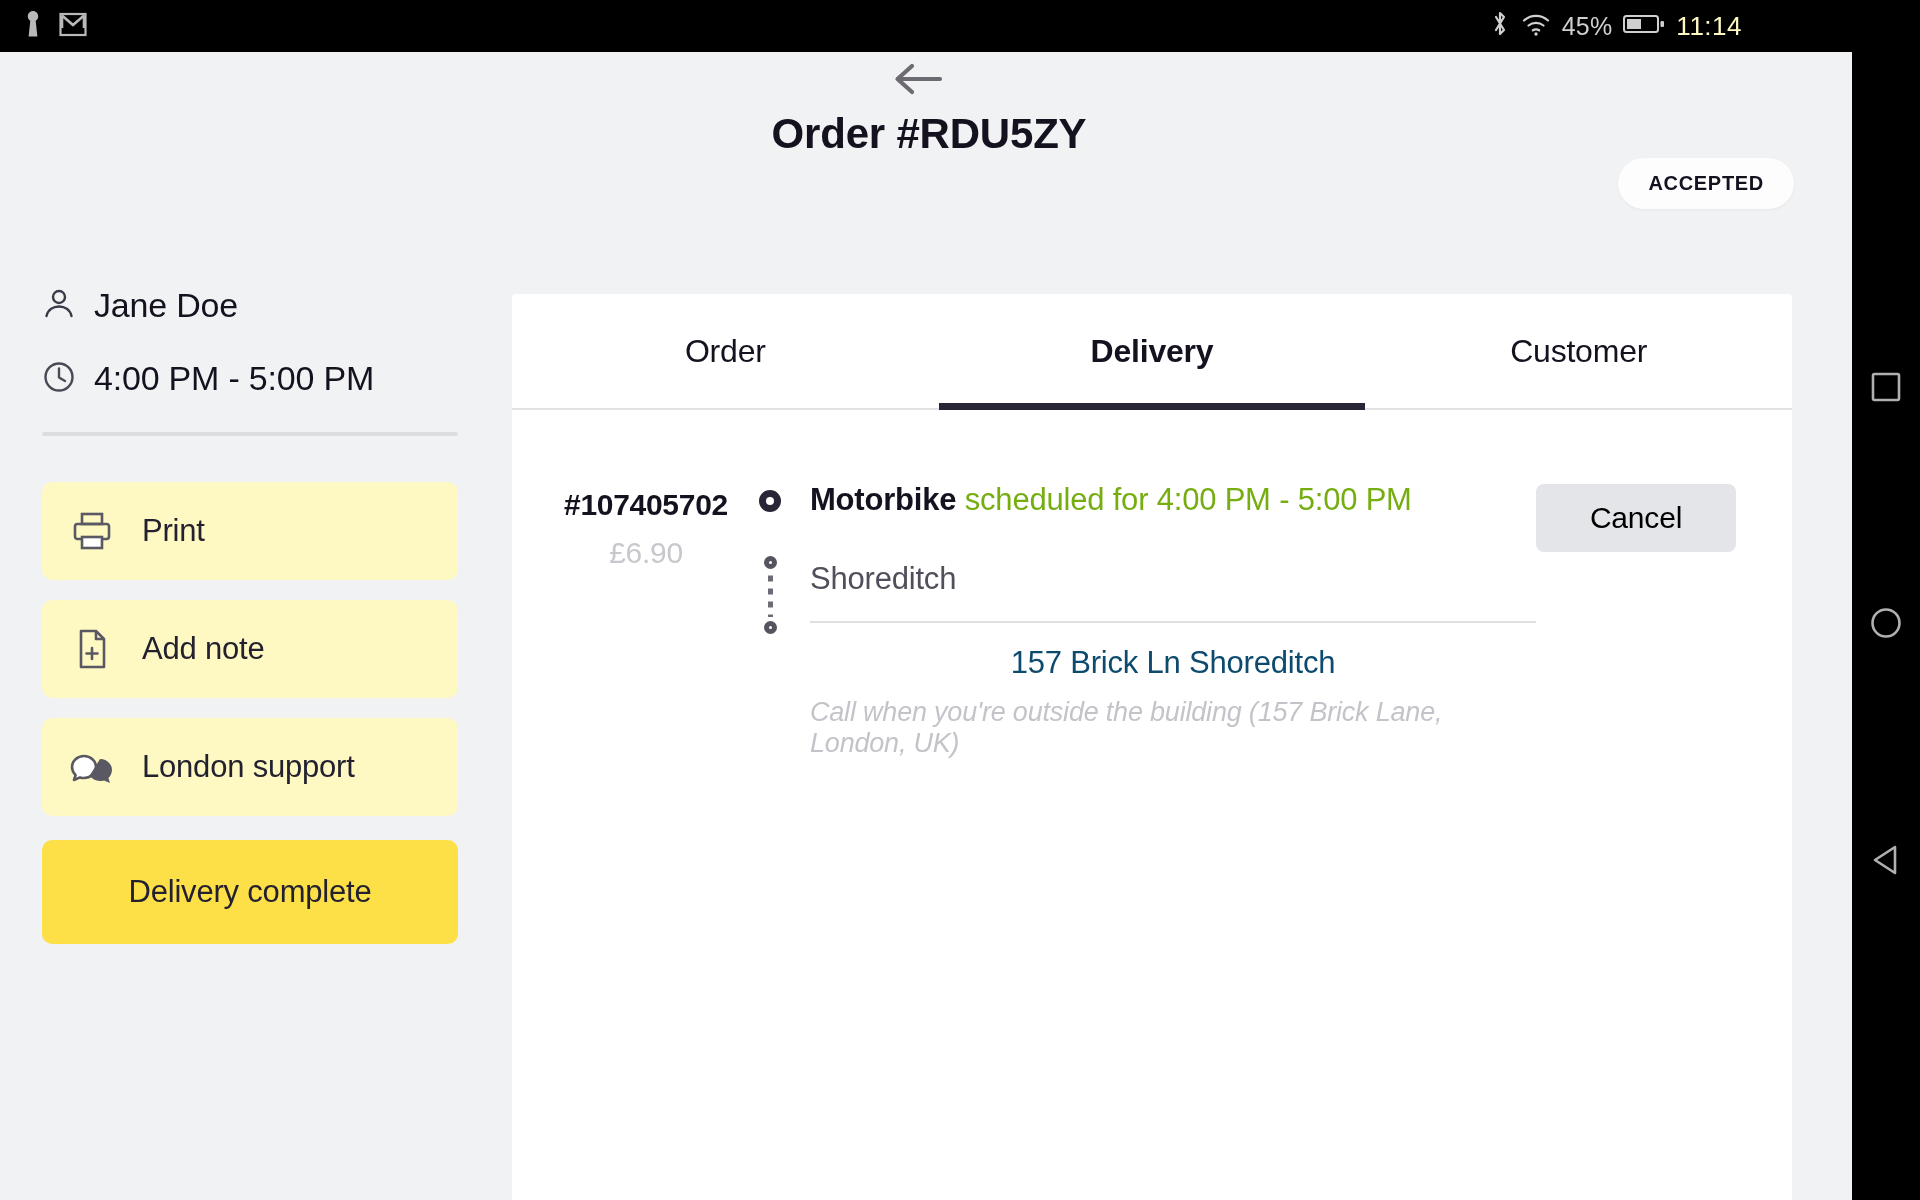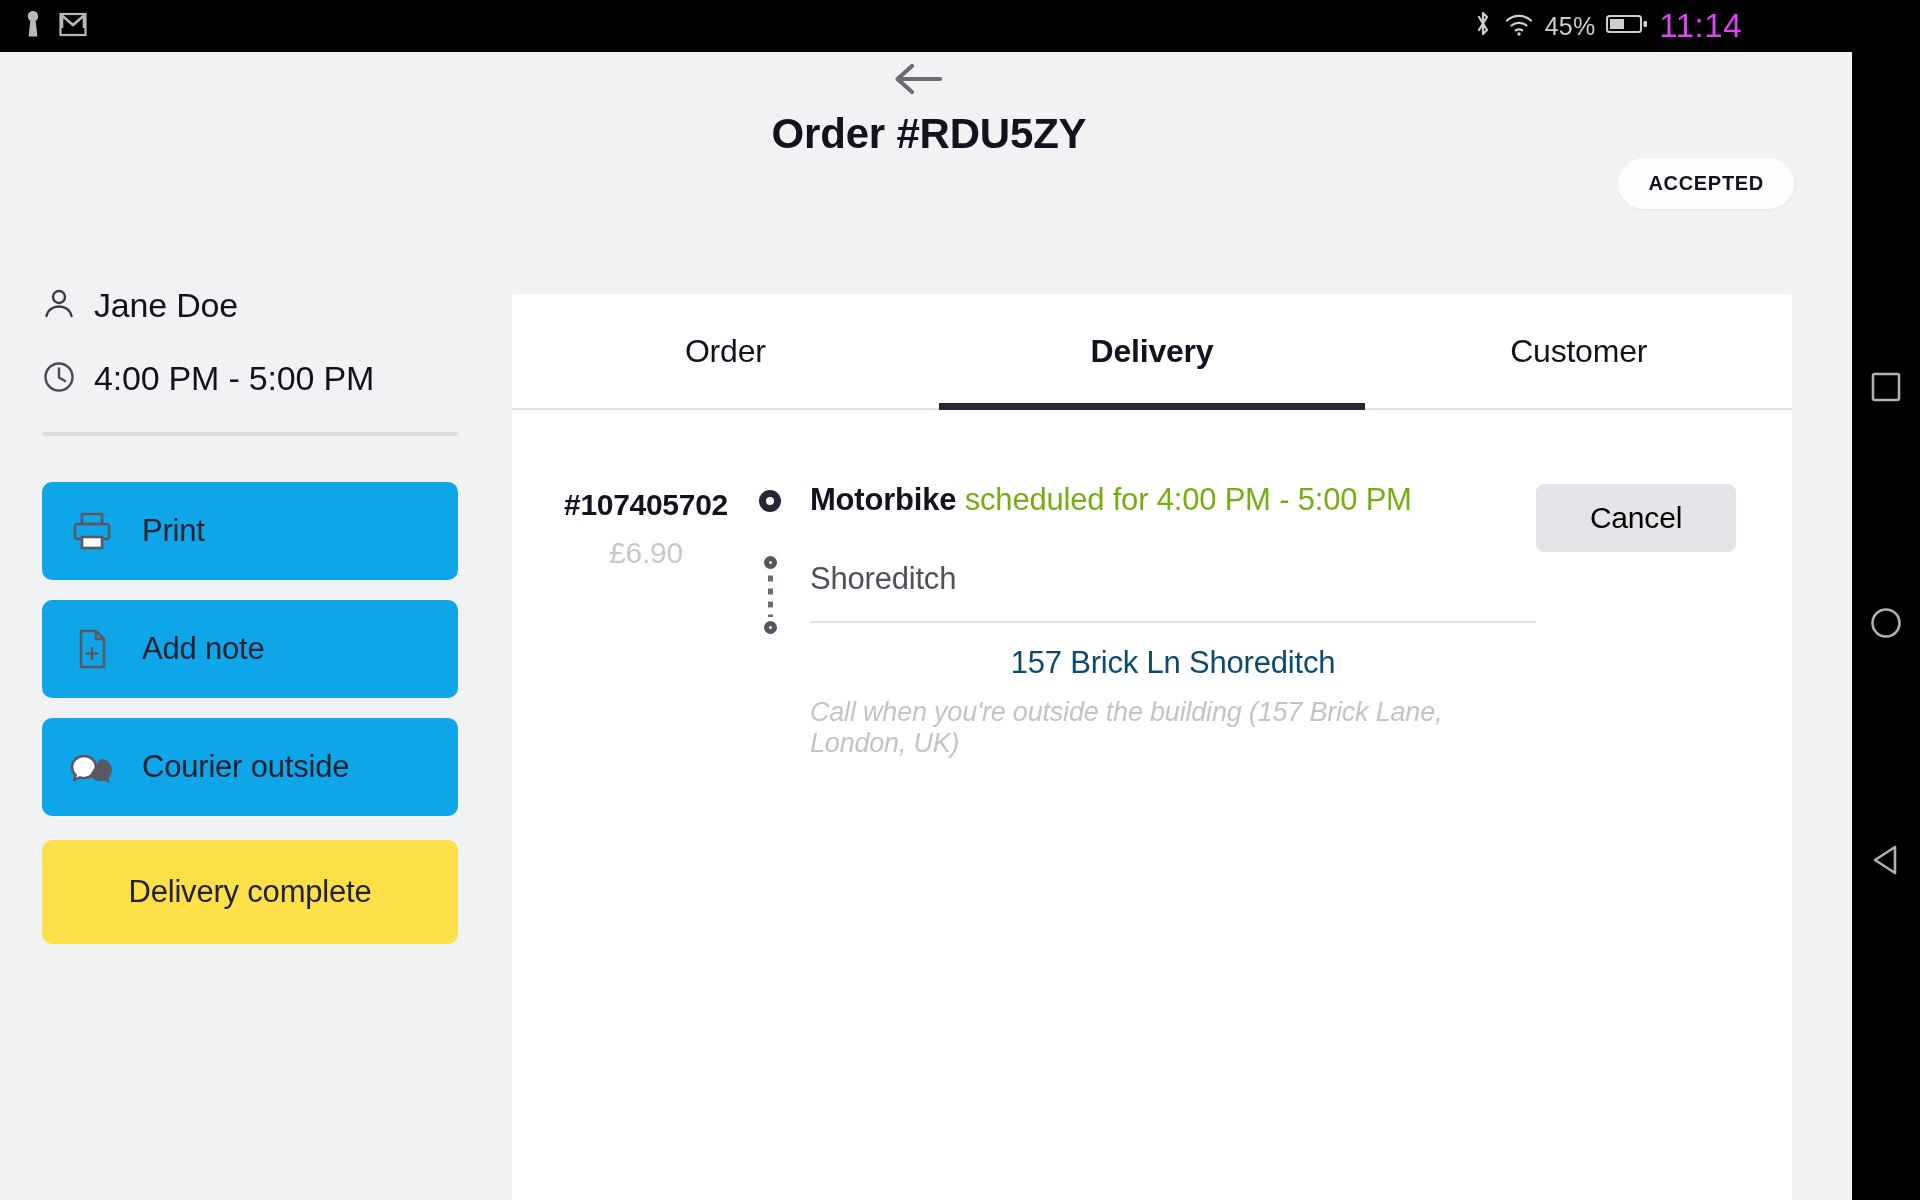--- a/index.html
+++ b/index.html
@@ -16,21 +16,21 @@
     position: absolute; top: 0; left: 0;
     width: 1764px; height: 52px;
     background: #000;
     display: flex; align-items: center;
     padding: 0 22px;
     color: #bdbdbd;
   }
   .sb-left { display: flex; align-items: center; gap: 14px; }
   .sb-right { margin-left: auto; display: flex; align-items: center; gap: 11px; }
   .sb-text { font-size: 25px; color: #cfcfcf; letter-spacing: .2px; }
-  .sb-time { font-size: 33px; color: #d946ef; letter-spacing: .5px; }
+  .sb-time { font-size: 26px; color: #fef9c3; letter-spacing: .5px; }
   .sb-ico { display: block; }
 
   
   .navbar {
     position: absolute; top: 52px; right: 0;
     width: 68px; height: 1148px;
     background: #000;
     display: flex; flex-direction: column;
     align-items: center; justify-content: space-around;
     padding: 220px 0;
@@ -80,21 +80,21 @@
   }
   .meta-row { display: flex; align-items: center; gap: 18px; margin-bottom: 34px; }
   .meta-text { font-size: 34px; color: #14121f; letter-spacing: -0.2px; }
   .divider {
     height: 4px; background: #dcdde1;
     margin: 30px 0 46px 0; border-radius: 2px;
   }
   .side-btn {
     display: flex; align-items: center;
     height: 98px;
-    background: #0ea5e9;
+    background: #fef9c3;
     border-radius: 10px;
     margin-bottom: 20px;
     padding: 0 28px;
     cursor: pointer;
   }
   .side-btn .sb-icon { width: 52px; flex: none; display: flex; align-items: center; }
   .side-btn .sb-label { font-size: 31px; color: #23212f; margin-left: 20px; letter-spacing: -0.2px; }
   .side-btn.primary {
     background: #fde047;
     justify-content: center;
@@ -283,21 +283,21 @@
       </div>
 
 
       <div class="side-btn">
         <span class="sb-icon">
           <svg width="46" height="40" viewBox="0 0 46 40">
               <path d="M26 20c0 6.2-5.4 11-12 11-1.4 0-2.7-.2-4-.6L4 33l1.6-4.9C3.6 26 2 23.2 2 20 2 13.8 7.4 9 14 9s12 4.8 12 11z" fill="#fff" stroke="#5a5963" stroke-width="2.6" stroke-linejoin="round"></path>
               <path d="M30 12c6.6 0 12 4.8 12 11 0 3.2-1.6 6-3.6 8.1L40 36l-6-2.6c-1.3.4-2.6.6-4 .6-4.4 0-8.3-2.2-10.3-5.4" fill="#5a5963"></path>
             </svg>
         </span>
-        <span class="sb-label">Courier outside</span>
+        <span class="sb-label">London support</span>
       </div>
 
       <div class="side-btn primary">
         <span class="sb-label">Delivery complete</span>
       </div>
     </div>
 
     <div class="card">
 
       <div class="tabs">

